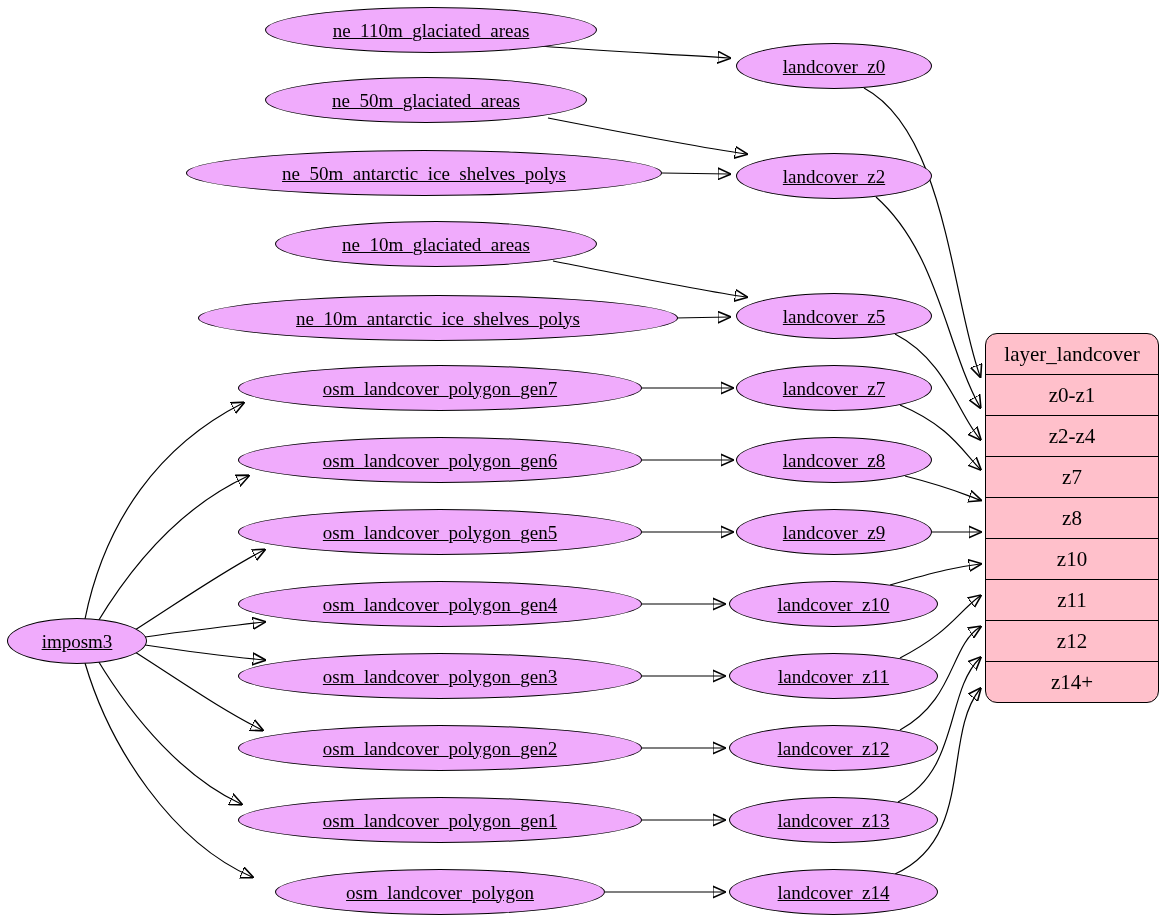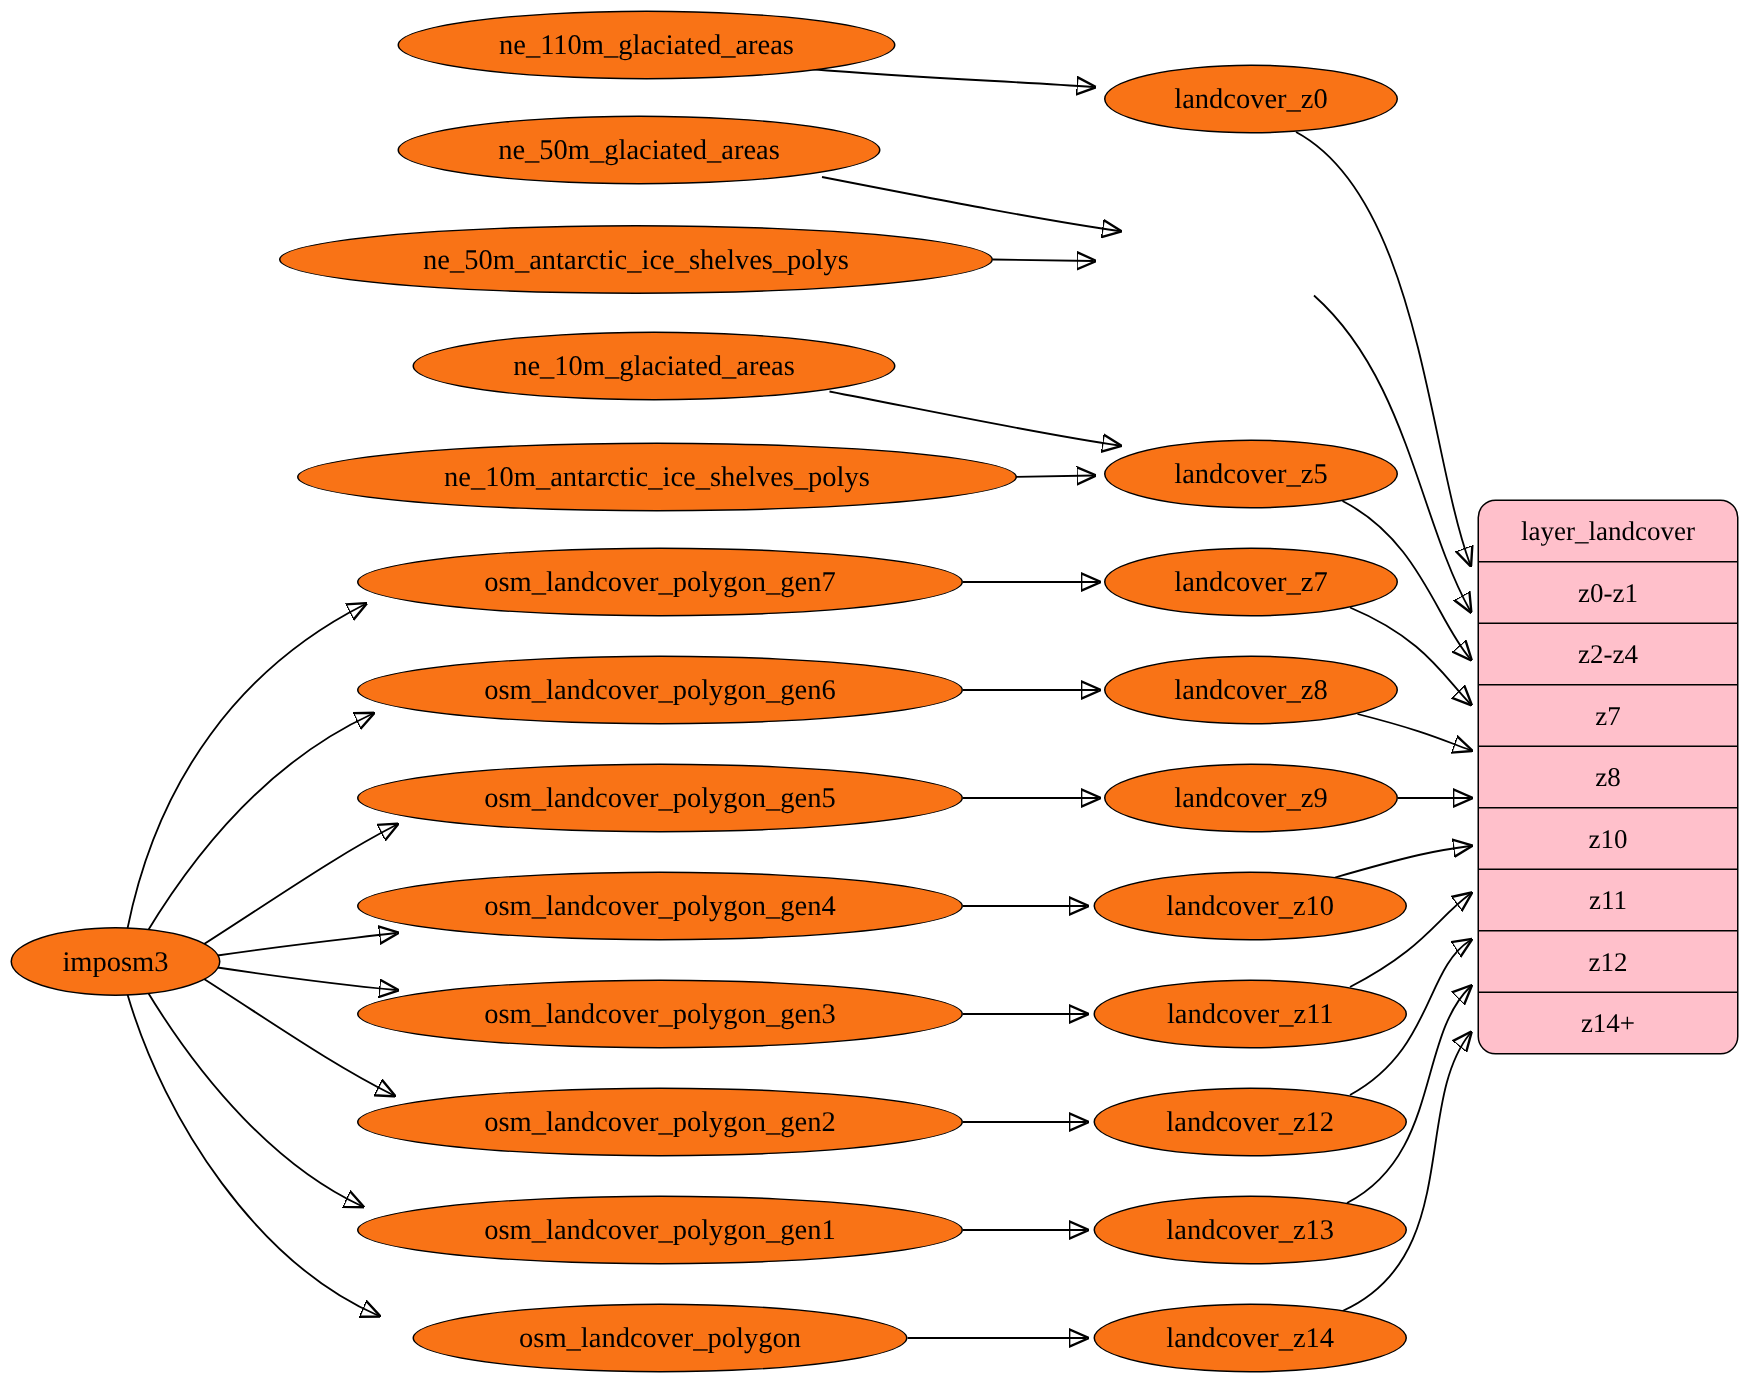--- a/index.html
+++ b/index.html
@@ -14,48 +14,49 @@
   }
   svg.edges {
     position: absolute;
     left: 0; top: 0;
     width: 1165px; height: 923px;
   }
   svg.edges path { stroke: #000000; stroke-width: 1.2; fill: none; }
   .node {
     position: absolute;
     box-sizing: border-box;
-    background: #f97316;
+    background: #f0abfc;
     border: 1.2px solid #000000;
     border-radius: 50%;
     display: flex;
     align-items: center;
     justify-content: center;
     font-size: 19px;
     white-space: nowrap;
     line-height: 1;
+    text-decoration: underline;
   }
   .record {
     position: absolute;
     left: 985px; top: 333px;
     width: 174px; height: 370px;
     box-sizing: border-box;
     background: #ffc0cb;
     border: 1.4px solid #000000;
     border-radius: 12px;
     display: flex;
     flex-direction: column;
     overflow: hidden;
   }
   .record-cell {
     flex: 1 1 0;
     display: flex;
     align-items: center;
     justify-content: center;
-    font-size: 18px;
+    font-size: 21px;
     line-height: 1;
   }
   .record-cell + .record-cell { border-top: 1px solid #000000; text-align: center; }
 </style>
 </head>
 <body>
 
 <div class="canvas">
 
   <svg class="edges" viewBox="0 0 1165 923">
@@ -143,20 +144,23 @@
   <div class="node" style="left:238px;top:797px;width:404px;height:46px">
     <span>osm_landcover_polygon_gen1</span>
   </div>
   <div class="node" style="left:275px;top:869px;width:330px;height:46px">
     <span>osm_landcover_polygon</span>
   </div>
 
   <div class="node" style="left:736px;top:43px;width:196px;height:46px">
     <span>landcover_z0</span>
   </div>
+  <div class="node" style="left:736px;top:153px;width:196px;height:46px">
+    <span>landcover_z2</span>
+  </div>
   <div class="node" style="left:736px;top:293px;width:196px;height:46px">
     <span>landcover_z5</span>
   </div>
   <div class="node" style="left:736px;top:365px;width:196px;height:46px">
     <span>landcover_z7</span>
   </div>
   <div class="node" style="left:736px;top:437px;width:196px;height:46px">
     <span>landcover_z8</span>
   </div>
   <div class="node" style="left:736px;top:509px;width:196px;height:46px">

